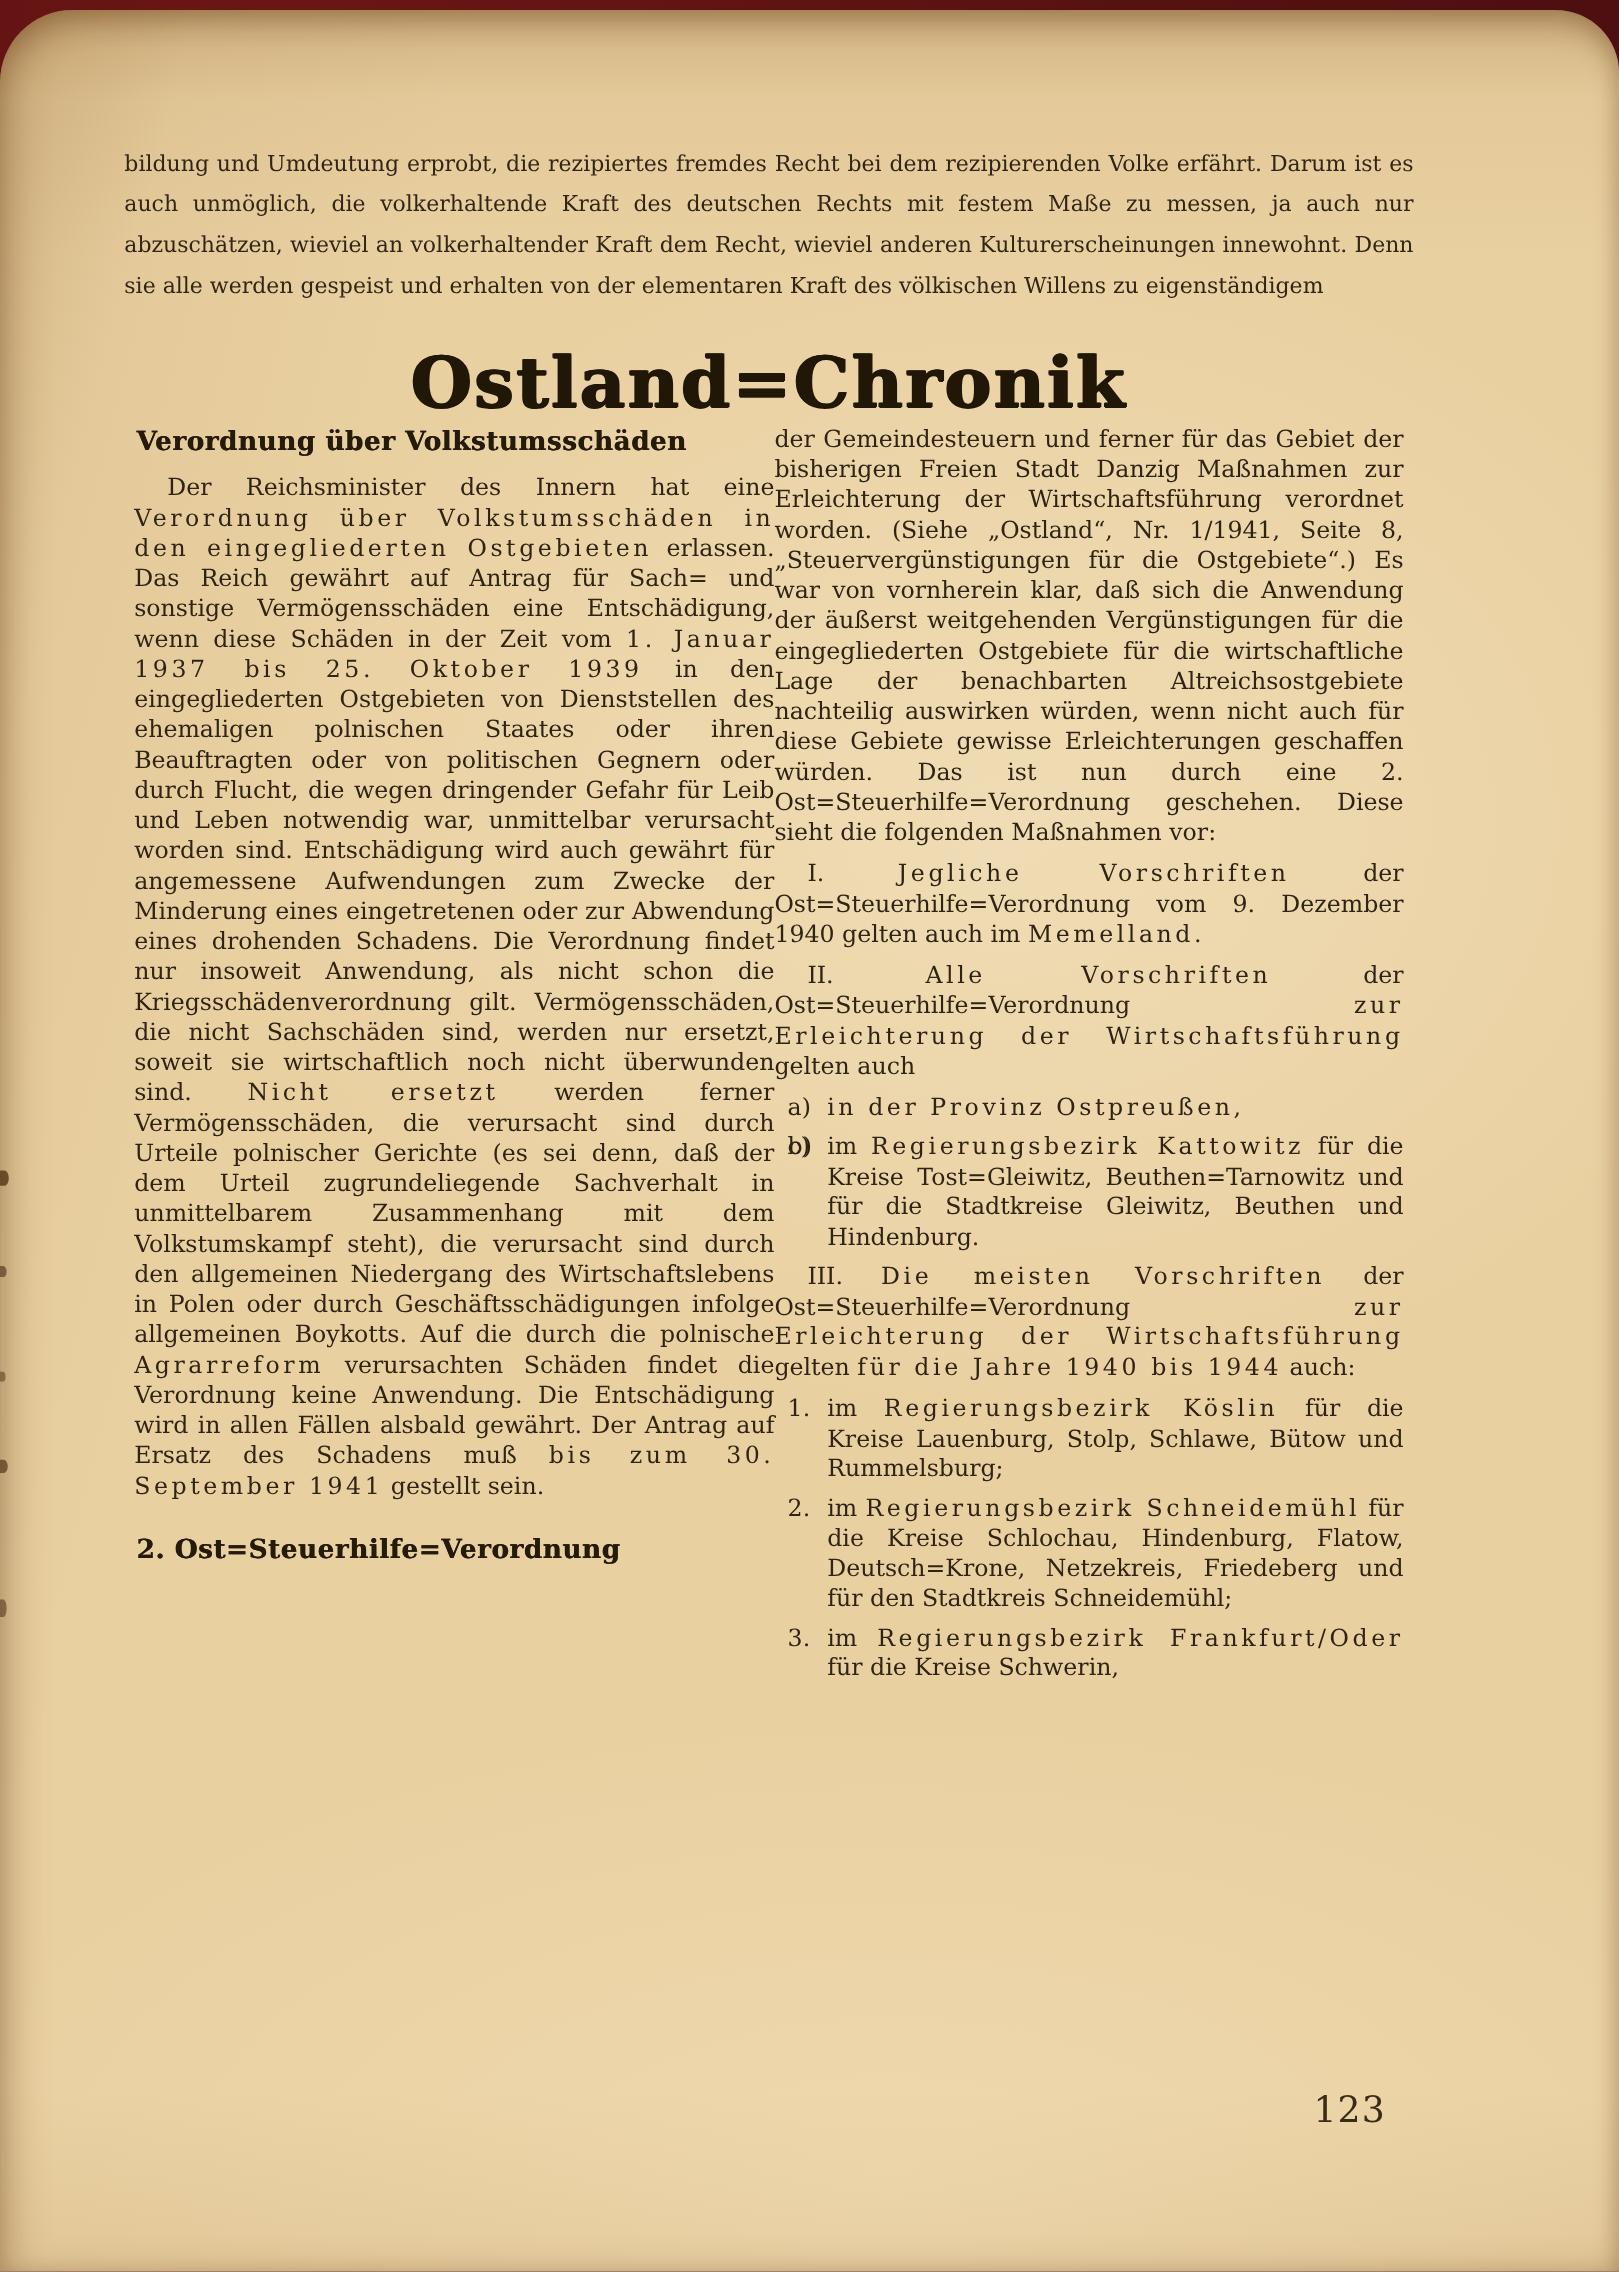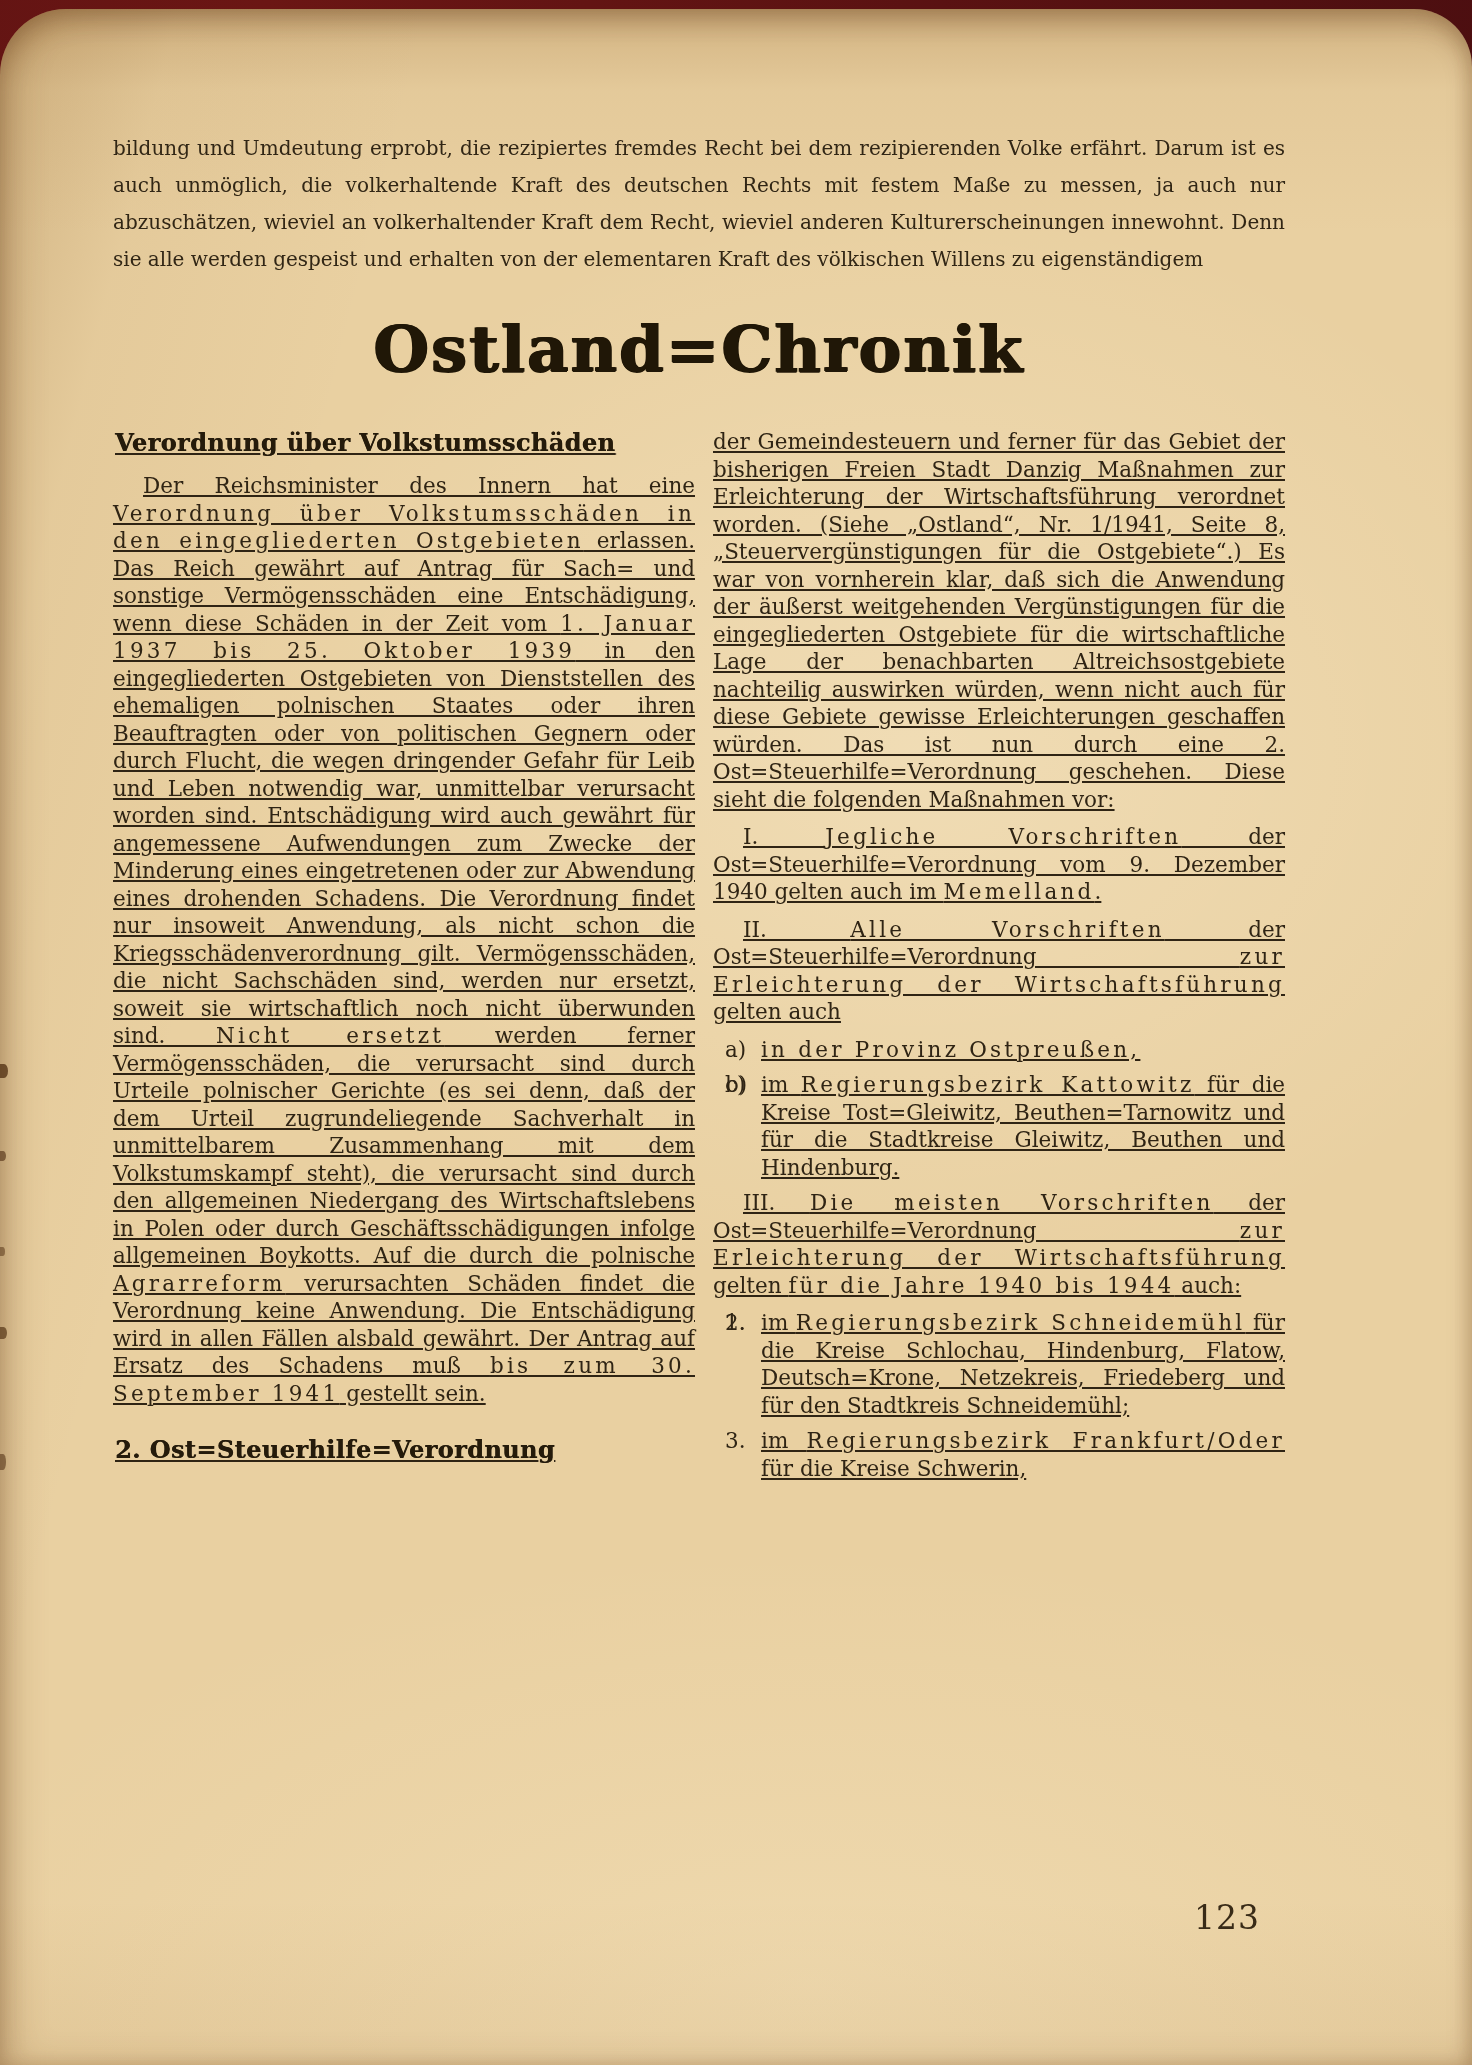--- a/index.html
+++ b/index.html
@@ -36,23 +36,23 @@
   .signature{
     position:absolute;right:6px;top:-22px;
     letter-spacing:0.13em;font-size:27px;color:#2c2111;
   }
   .title{
     margin:34px 0 0 0;text-align:center;
     font-size:64px;line-height:74px;font-weight:bold;letter-spacing:2px;color:#201707;
     text-shadow:0.9px 0 0 currentColor, -0.9px 0 0 currentColor, 0 0.7px 0 currentColor;
   }
   .columns{
-    position:relative;margin-top:42px;
-    display:flex;justify-content:space-between;
-    font-size:21.5px;line-height:27.5px;text-decoration:underline;
+    position:relative;
+    display:flex;justify-content:center;
+    font-size:21.5px;line-height:27.5px;
   }
   .col{text-align:justify;}
   .col.left{width:582px;}
   .col.right{width:572px;}
   .col h2{
     font-size:24px;line-height:30px;font-weight:bold;letter-spacing:0.4px;
     margin:0 0 14px 2px;color:#251b0b;
     text-shadow:0.4px 0 0 currentColor;
   }
   .col h2.mt{margin-top:28px;}
@@ -114,20 +114,21 @@
         </div>
         <div class="list-item">
           <span class="label">c)</span>
           <span><span>im </span><span class="sperr">Regierungsbezirk Kattowitz</span><span> für die Kreise Tost=Gleiwitz, Beuthen=Tarnowitz und für die Stadtkreise Gleiwitz, Beuthen und Hindenburg.</span></span>
         </div>
 
         <p class="indent"><span>III. </span><span class="sperr">Die meisten Vorschriften</span><span> der Ost=Steuerhilfe=Verordnung </span><span class="sperr">zur Erleichterung der Wirtschaftsführung</span><span> gelten </span><span class="sperr">für die Jahre 1940 bis 1944</span><span> auch:</span></p>
 
         <div class="list-item">
           <span class="label">1.</span>
+          <span><span>im </span><span class="sperr">Regierungsbezirk Köslin</span><span> für die Kreise Lauenburg, Stolp, Schlawe, Bütow und Rummelsburg;</span></span>
         </div>
         <div class="list-item">
           <span class="label">2.</span>
           <span><span>im </span><span class="sperr">Regierungsbezirk Schneidemühl</span><span> für die Kreise Schlochau, Hindenburg, Flatow, Deutsch=Krone, Netzekreis, Friedeberg und für den Stadtkreis Schneidemühl;</span></span>
         </div>
         <div class="list-item">
           <span class="label">3.</span>
           <span><span>im </span><span class="sperr">Regierungsbezirk Frankfurt/Oder</span><span> für die Kreise Schwerin,</span></span>
         </div>
       </div>

